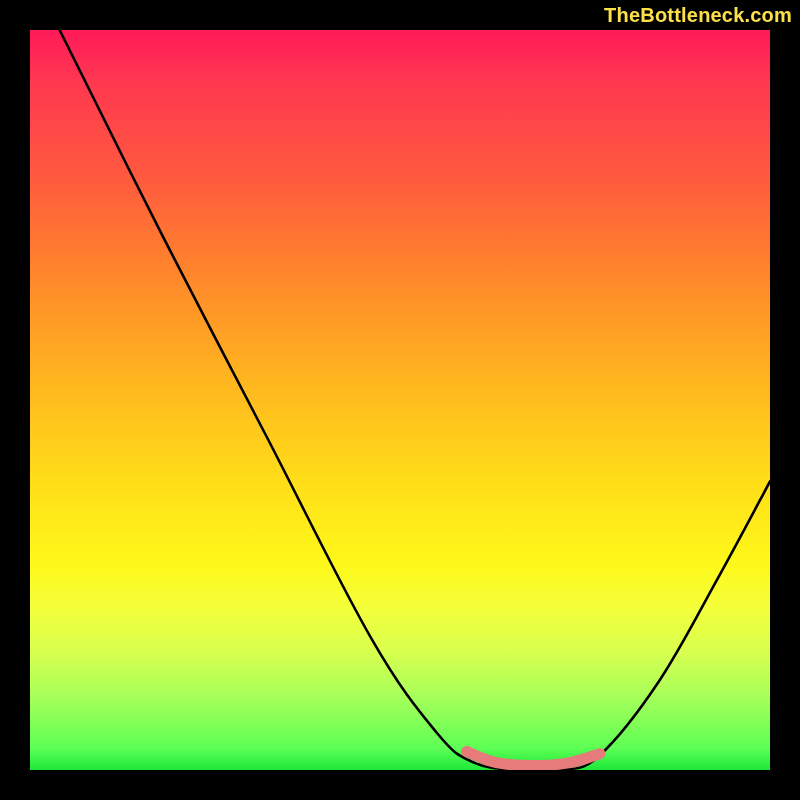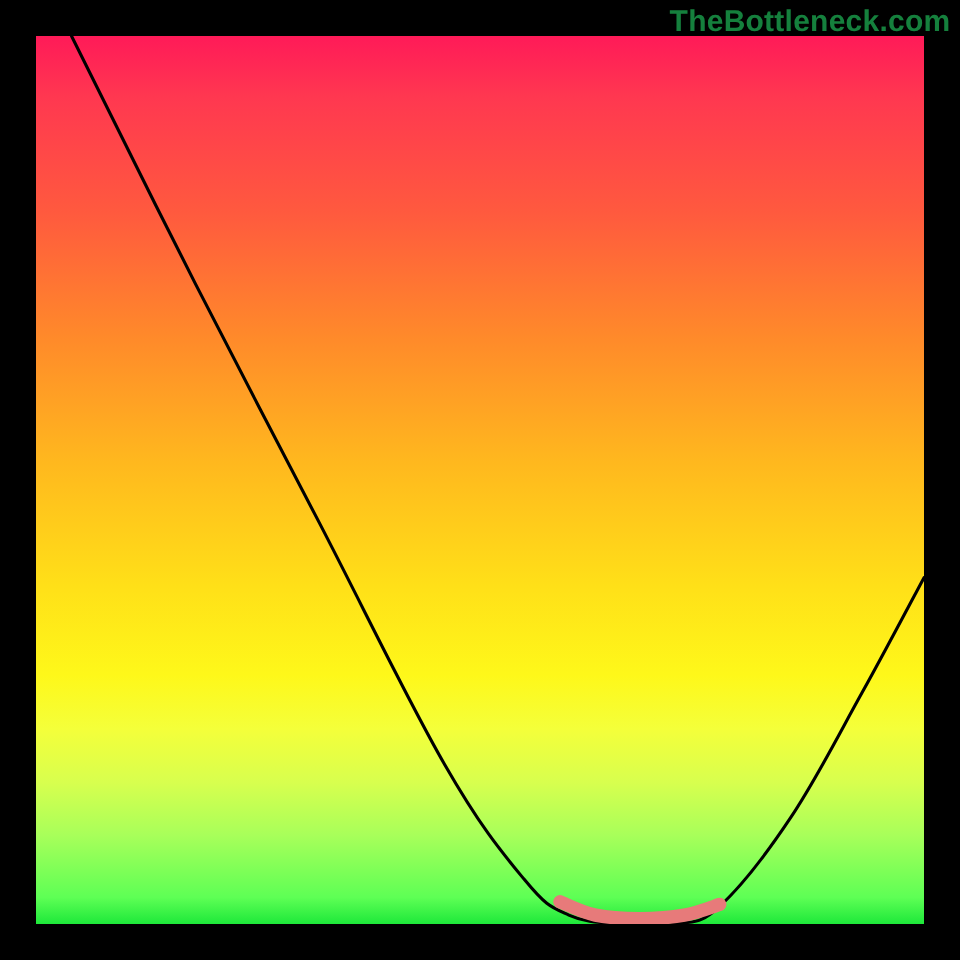--- a/index.html
+++ b/index.html
@@ -45,22 +45,22 @@
     left: 0;
     top: 0;
     width: 740px;
     height: 740px;
     pointer-events: none;
   }
   .watermark {
     position: absolute;
     top: 4px;
     right: 8px;
-    color: #15803d;
-    font-size: 25px;
+    color: #fde047;
+    font-size: 20px;
     font-weight: 600;
     letter-spacing: 0.2px;
     user-select: none;
   }
 </style>
 </head>
 <body>
 
 <div class="stage">
 

